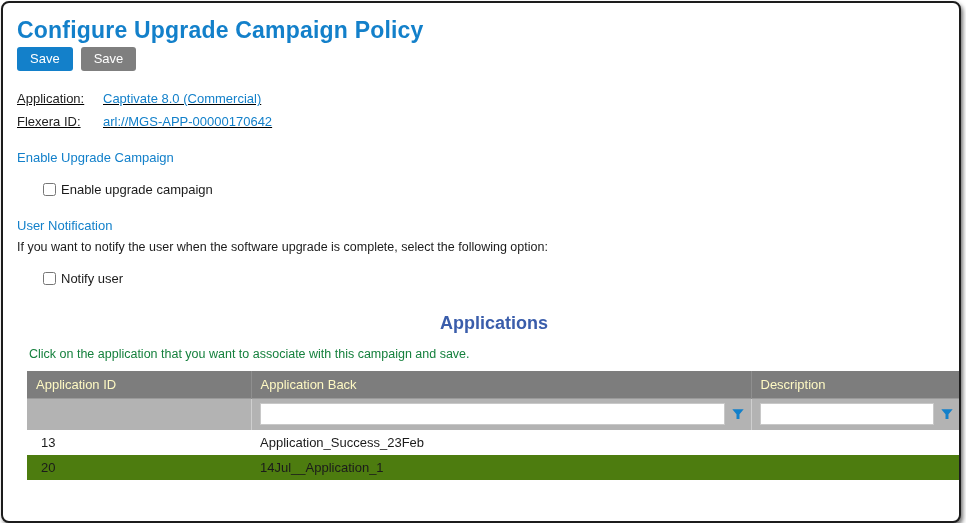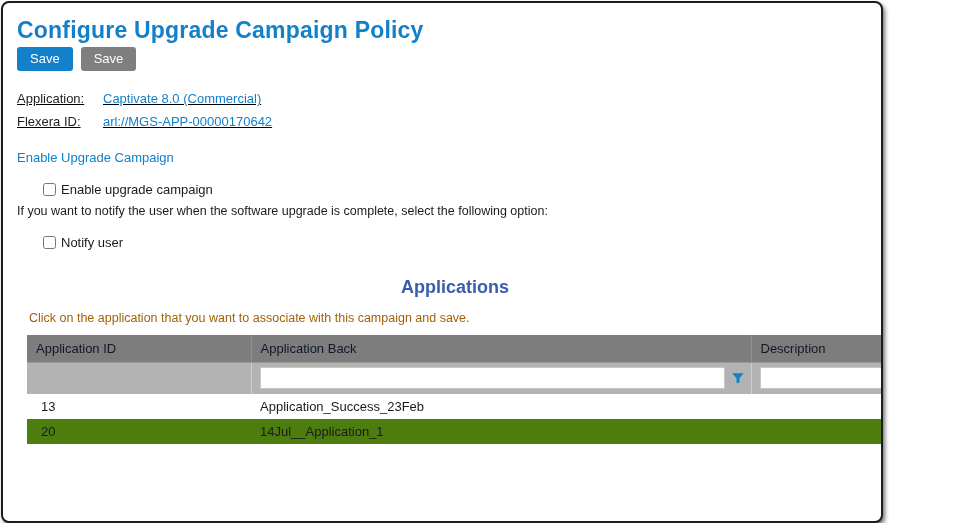--- a/index.html
+++ b/index.html
@@ -1,19 +1,19 @@
 <!DOCTYPE html>
 <html><head>
 <meta charset="utf-8">
 <style>
   * { margin:0; padding:0; box-sizing:border-box; }
   html,body { background:#ffffff; font-family:"Liberation Sans", sans-serif; }
   .window {
     position:relative;
-    width:882px; height:522px;
+    width:960px; height:522px;
     margin:1px 0 0 1px;
     border:2px solid #1c1c1c;
     border-radius:8px;
     box-shadow:2px 3px 4px rgba(0,0,0,0.55);
     background:#ffffff;
     overflow:hidden;
   }
   .content { padding:14px 0 0 14px; }
   .page-title {
     color:#1380ca;
@@ -61,38 +61,38 @@
   }
 
   .apps-heading {
     color:#3a5dab;
     font-size:18px;
     font-weight:bold;
     margin:27px 0 0 12px;
     text-align:center;
   }
   .apps-desc {
-    color:#a16207;
+    color:#15803d;
     font-size:12.5px;
     margin:13px 0 0 12px;
   }
 
   .grid {
     margin:10px 0 0 10px;
     width:933px;
     border-collapse:collapse;
     table-layout:fixed;
     font-size:13px;
   }
   .grid col.c-id { width:224px; }
   .grid col.c-title { width:500px; }
   .grid col.c-desc { width:209px; }
   .grid th {
     background:#7d7d7d;
-    color:#0f172a;
+    color:#fef9c3;
     font-weight:normal;
     text-align:left;
     height:27px;
     padding:0 0 0 9px;
     border-right:1px solid #8f8f8f;
     font-size:13px;
   }
   .grid .filter-row td {
     background:#b3b3b3;
     height:32px;
@@ -147,20 +147,21 @@
         <a class="info-value">arl://MGS-APP-00000170642</a>
       </div>
     </div>
 
     <div class="section-heading">Enable Upgrade Campaign</div>
     <label class="checkbox-row">
       <input type="checkbox" style="">
       <span>Enable upgrade campaign</span>
     </label>
 
+    <div class="section-heading">User Notification</div>
     <div class="section-desc">If you want to notify the user when the software upgrade is complete, select the following option:</div>
     <label class="checkbox-row">
       <input type="checkbox" style="">
       <span>Notify user</span>
     </label>
 
     <div class="apps-heading">Applications</div>
     <div class="apps-desc">Click on the application that you want to associate with this campaign and save.</div>
 
     <table class="grid">

